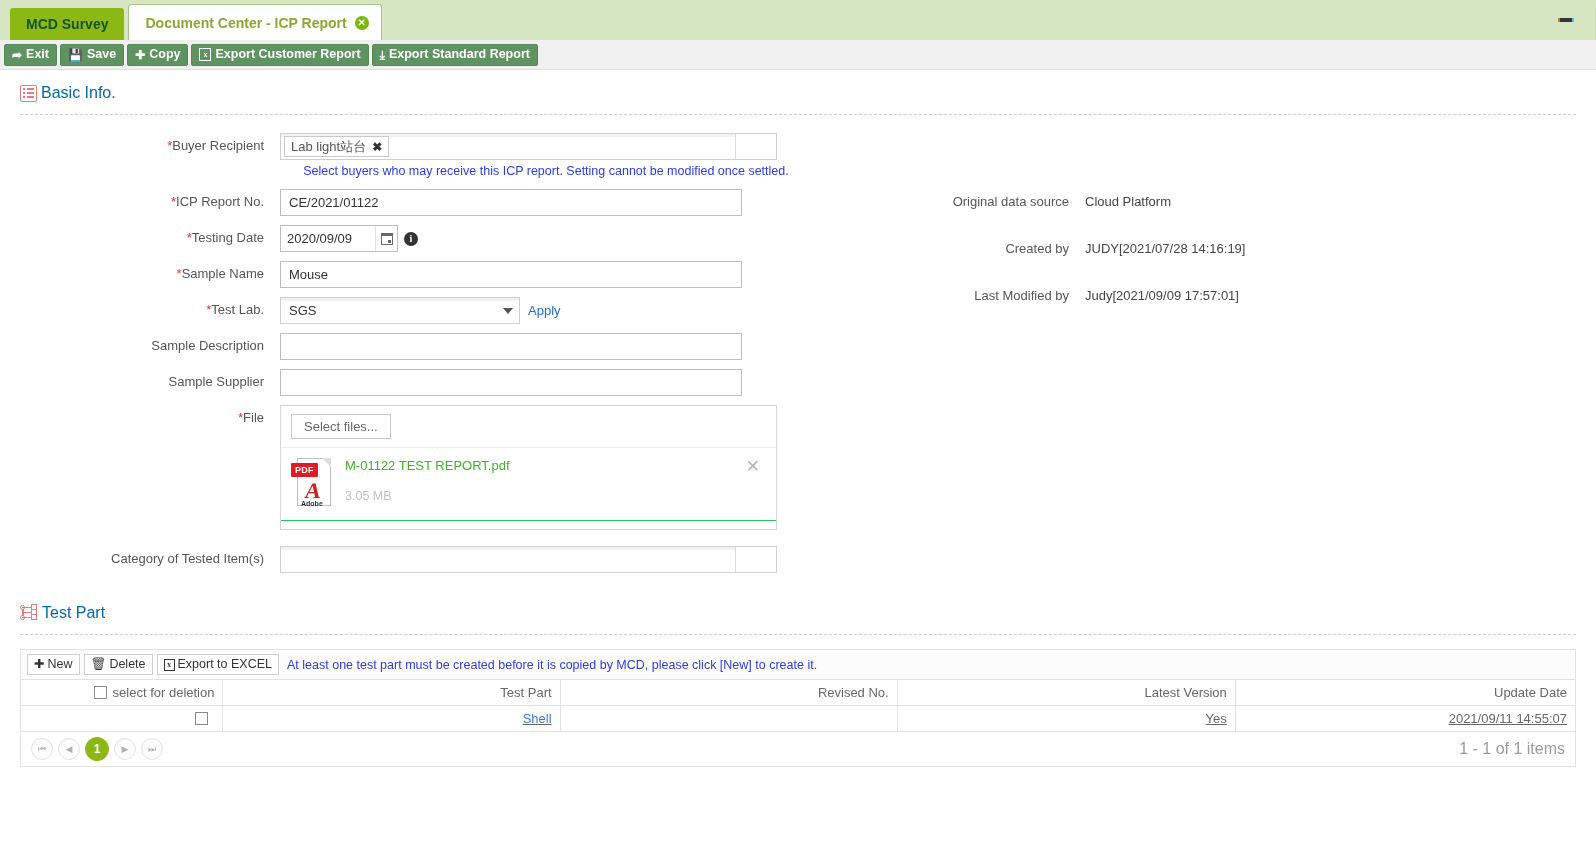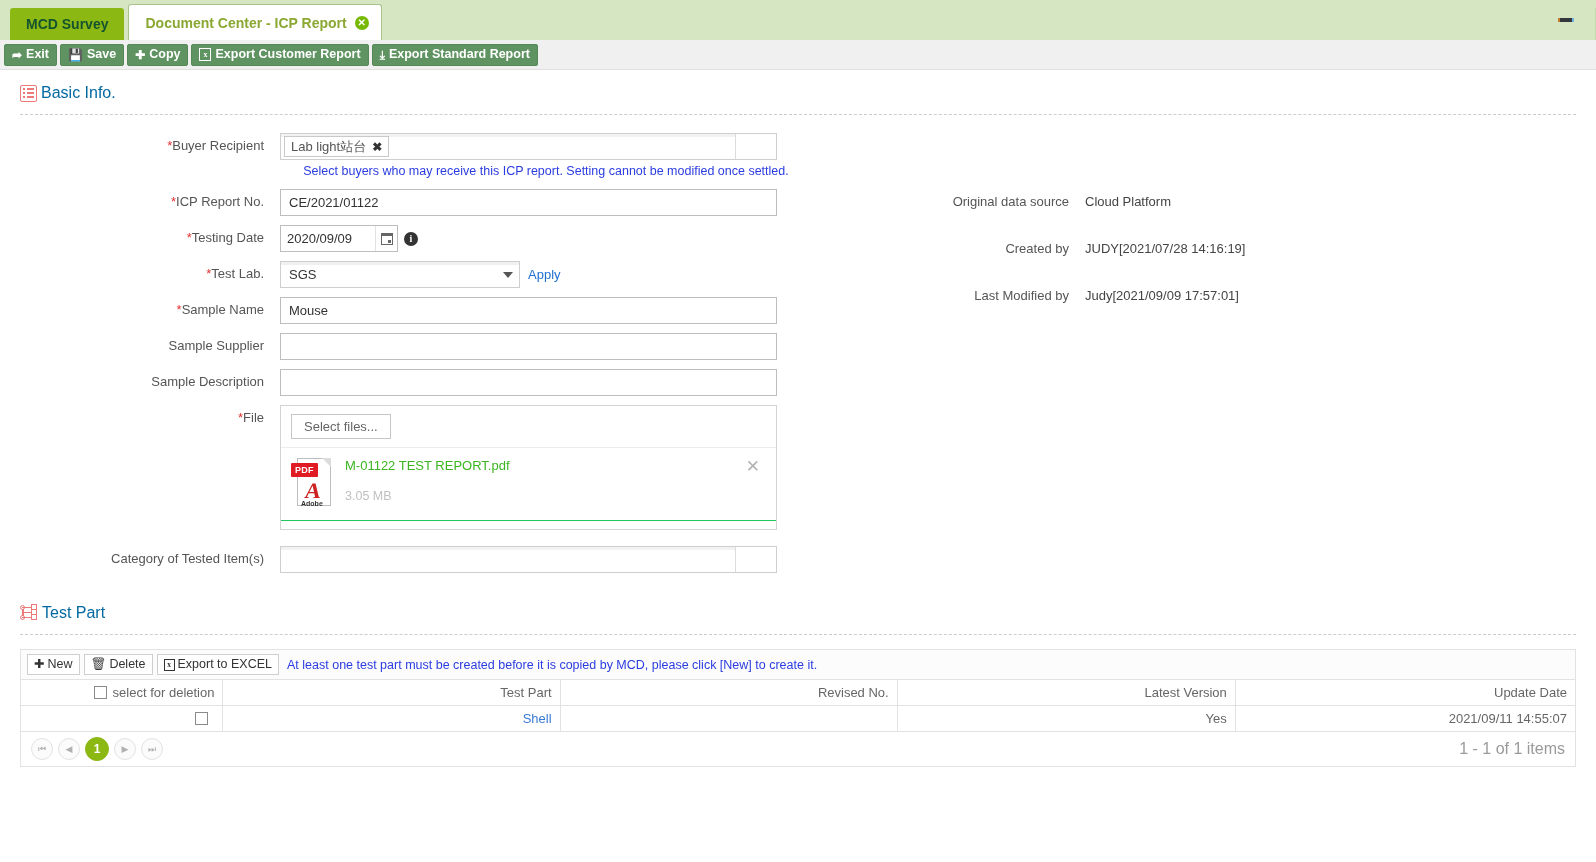--- a/index.html
+++ b/index.html
@@ -215,21 +215,21 @@
     padding-top: 5px;
     font-size: 13px;
     color: #555;
     white-space: nowrap;
   }
   .req { color: #e03131; }
   .ctl { flex: 1; }
 
   .inp {
     height: 27px;
-    width: 497px;
+    width: 462px;
     border: 1px solid #bdbdbd;
     background: #fff;
     font-size: 13px;
     color: #333;
     padding: 0 8px;
     font-family: "Liberation Sans", sans-serif;
     outline: none;
   }
   .hint {
     color: #2b3ce0;
@@ -453,21 +453,21 @@
     text-align: right;
     font-weight: normal;
     font-size: 13px;
     color: #666;
     padding: 5px 8px;
     height: 25px;
     overflow: hidden;
     white-space: nowrap;
   }
   table.grid th { background: #ffffff; color: #666; }
-  table.grid td { color: #666; }
+  table.grid td { color: #666; text-decoration: underline; }
   td.lnkcell a { color: #3a7bd5; text-decoration: none; cursor: pointer; }
   .cbx {
     display: inline-block;
     width: 13px; height: 13px;
     border: 1px solid #8a8a8a;
     background: #fff;
     vertical-align: -2px;
     margin-right: 6px;
     cursor: pointer;
   }
@@ -591,51 +591,51 @@
                 <span class="cal-ico"></span>
               </div>
             </div>
             <span class="info-ico">i</span>
           </div>
         </div>
       </div>
 
       <div class="row">
         <div class="lbl">
+          <span class="req">*</span><span>Sample Name</span>
+        </div>
+        <div class="ctl">
+          <input class="inp" type="text" value="Mouse" style="">
+        </div>
+      </div>
+
+      <div class="row">
+        <div class="lbl">
           <span class="req">*</span><span>Test Lab.</span>
         </div>
         <div class="ctl">
           <div class="selline">
             <div class="sel">
               <span class="cv">SGS</span>
               <span class="caret"></span>
             </div>
             <span class="lnk">Apply</span>
           </div>
         </div>
       </div>
 
       <div class="row">
-        <div class="lbl">
-          <span class="req">*</span><span>Sample Name</span>
-        </div>
-        <div class="ctl">
-          <input class="inp" type="text" value="Mouse" style="">
+        <div class="lbl">Sample Description</div>
+        <div class="ctl">
+          <input class="inp" type="text" value="" style="">
         </div>
       </div>
 
       <div class="row">
         <div class="lbl">Sample Supplier</div>
-        <div class="ctl">
-          <input class="inp" type="text" value="" style="">
-        </div>
-      </div>
-
-      <div class="row">
-        <div class="lbl">Sample Description</div>
         <div class="ctl">
           <input class="inp" type="text" value="" style="">
         </div>
       </div>
 
       <div class="row" style="margin-bottom:16px;">
         <div class="lbl">
           <span class="req">*</span><span>File</span>
         </div>
         <div class="ctl">

